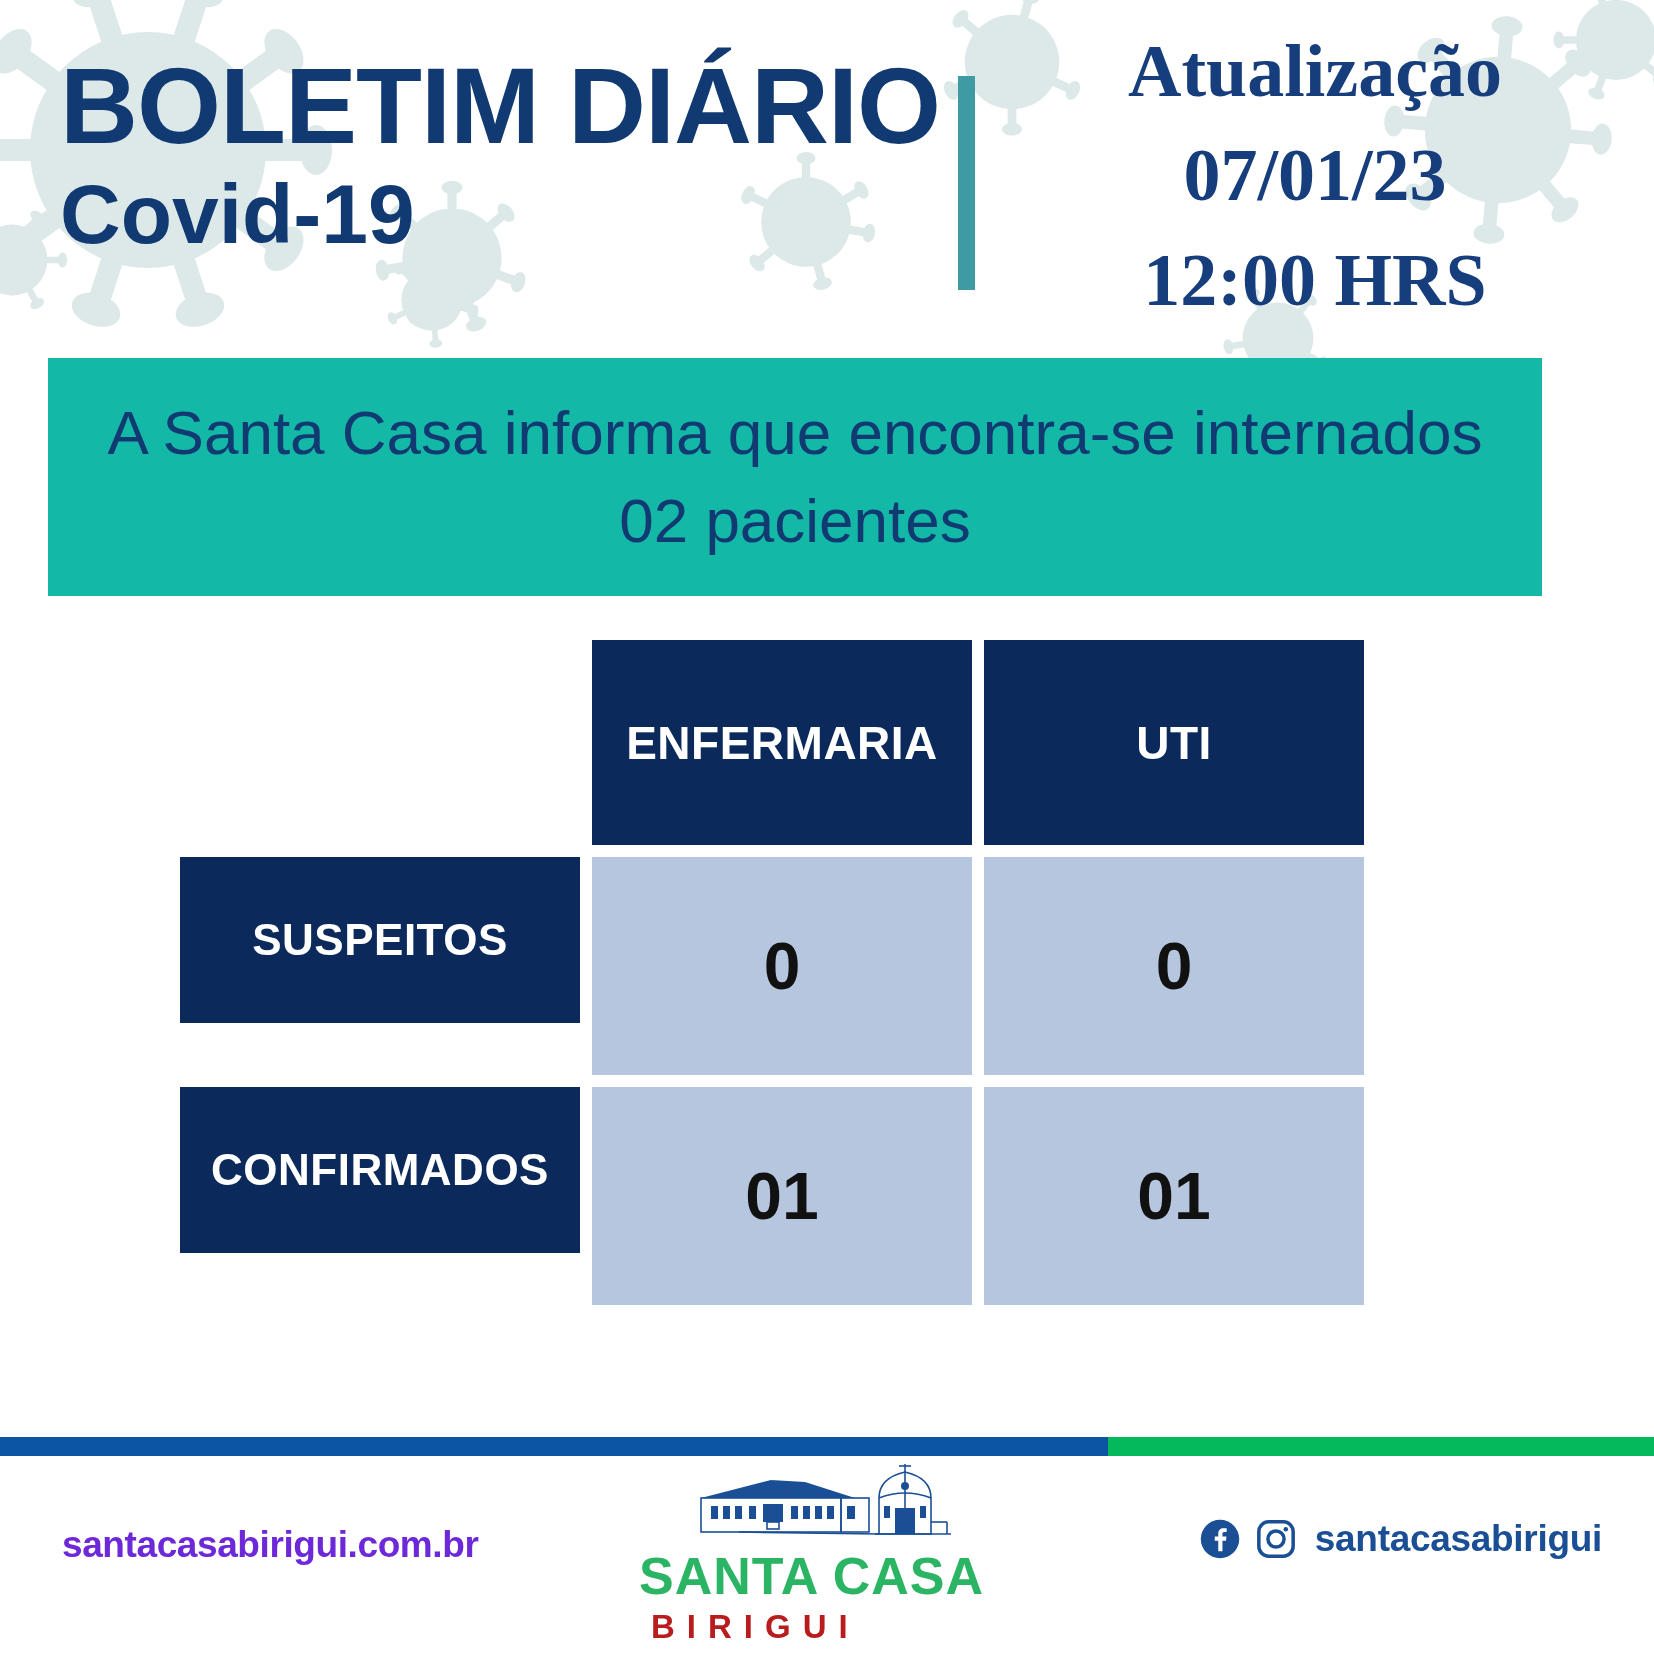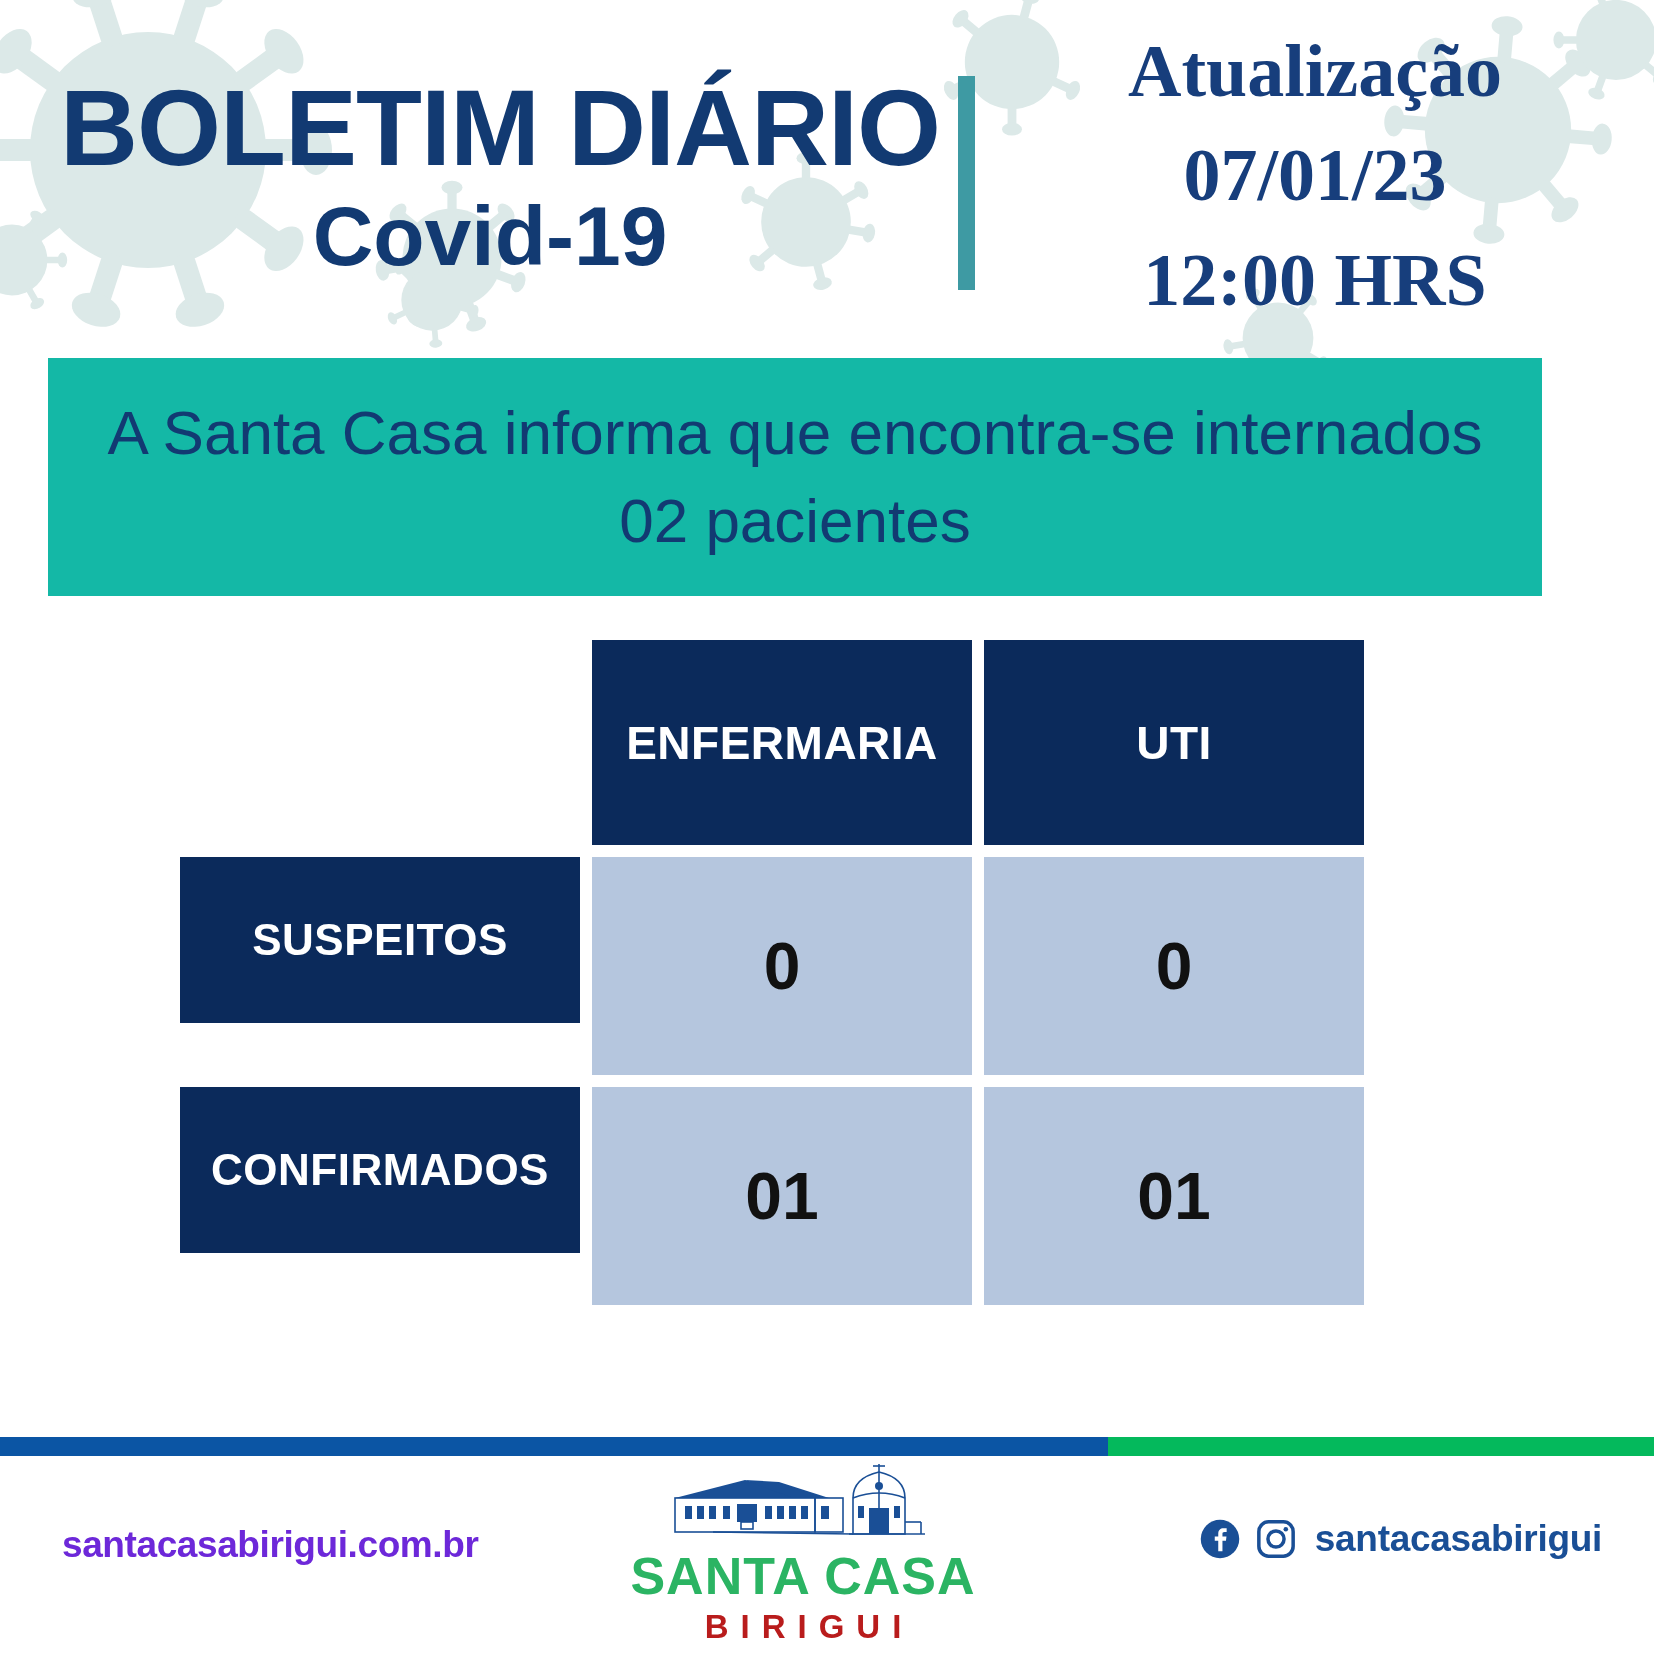--- a/index.html
+++ b/index.html
@@ -14,22 +14,20 @@
   
   .virus-layer{position:absolute;inset:0;pointer-events:none;z-index:0;}
 
   
   .header{
     position:absolute;left:0;top:0;width:1654px;height:352px;z-index:2;
     display:flex;align-items:center;
   }
   .title-block{
     position:absolute;left:60px;top:52px;width:860px;
-    text-align:center;
-    margin-top:22px;
   }
   .title-main{
     font-family:"Liberation Sans", sans-serif;
     font-weight:bold;
     font-size:108px;
     line-height:1.0;
     letter-spacing:-1px;
     color:#123A72;
     white-space:nowrap;
   }
@@ -124,21 +122,21 @@
     position:absolute;left:0;top:1456px;width:1654px;height:198px;
     z-index:2;
   }
   .footer-site{
     position:absolute;left:62px;top:68px;
     font-family:"Liberation Sans", sans-serif;
     font-weight:bold;font-size:37px;color:#6d28d9;
     letter-spacing:-0.4px;
   }
   .footer-logo{
-    position:absolute;left:613px;top:8px;width:380px;text-align:center;
+    position:absolute;left:639px;top:8px;width:380px;
   }
   .logo-mark{width:300px;height:84px;margin:0 auto;display:block;}
   .logo-santa{
     font-family:"Liberation Sans", sans-serif;
     font-weight:bold;font-size:52px;color:#2BB463;
     letter-spacing:1px;line-height:1;margin-top:2px;
   }
   .logo-birigui{
     font-family:"Liberation Sans", sans-serif;
     font-weight:bold;font-size:33px;color:#b91c1c;

